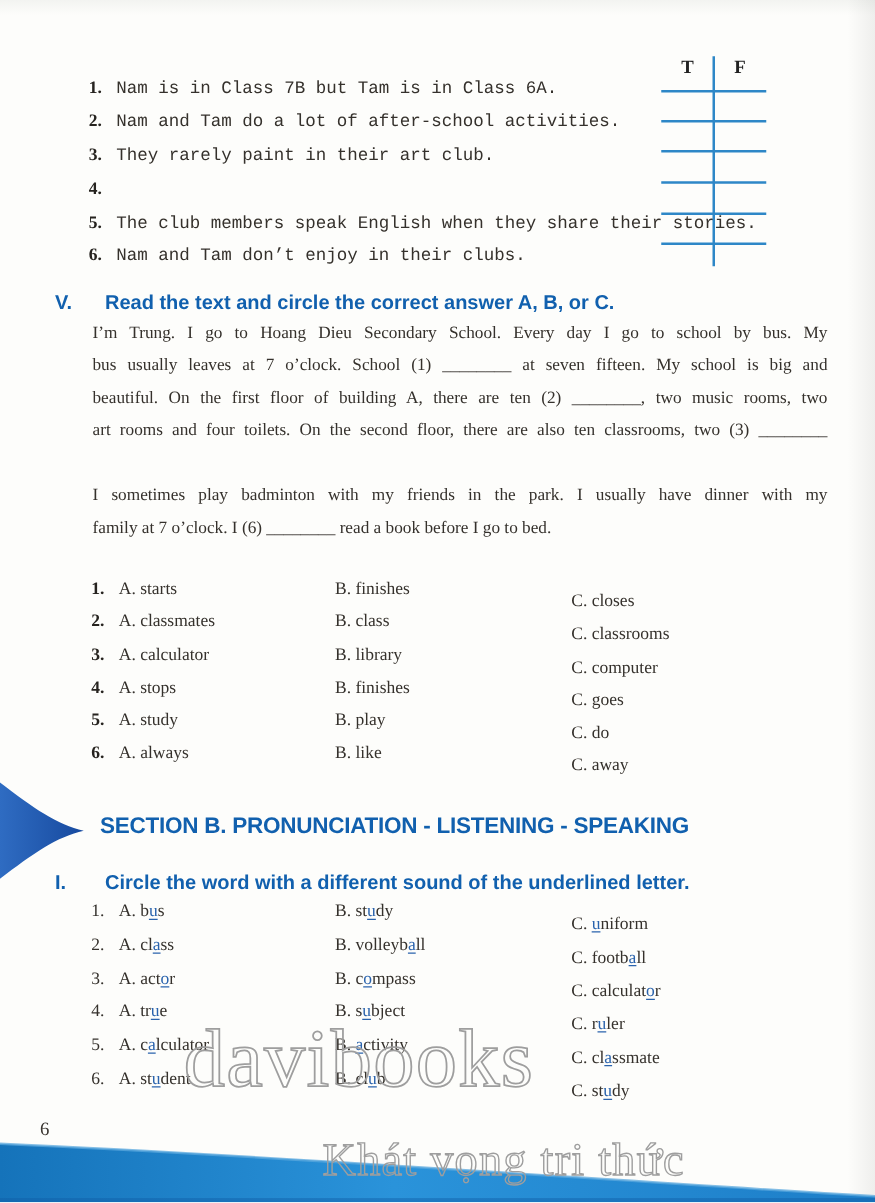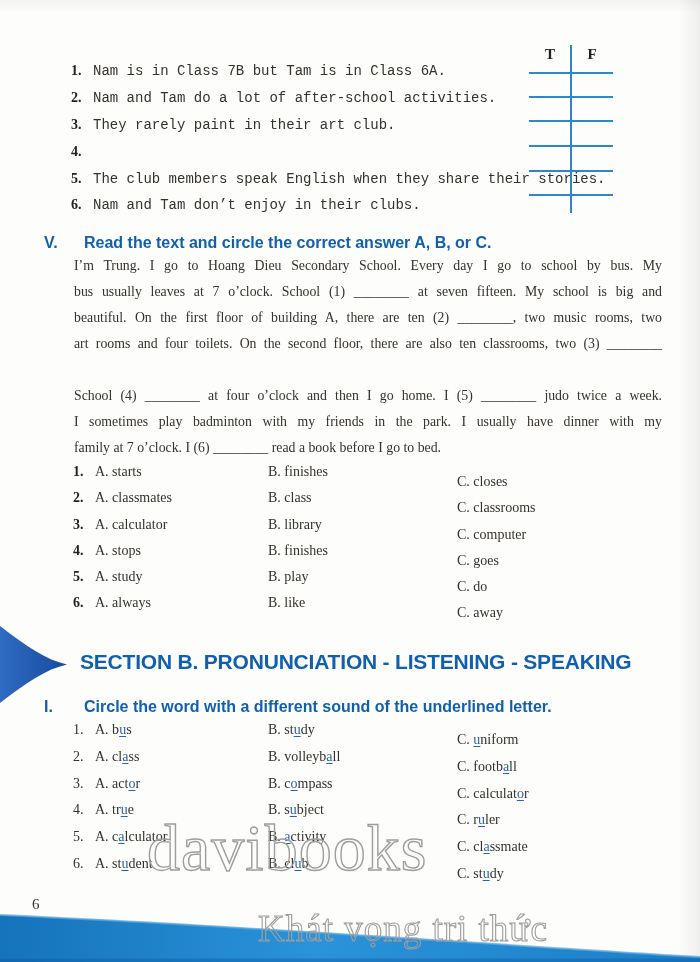--- a/index.html
+++ b/index.html
@@ -28,21 +28,21 @@
   .vline{position:absolute;left:41px;top:1px;width:1.6px;height:168px;background:#2e87c7;}
   .hline{position:absolute;left:0;width:84px;height:1.6px;background:#2e87c7;}
 
   
   .ex-heading{position:absolute;display:flex;font-family:"Liberation Sans", sans-serif;
     font-weight:bold;color:#1160ae;}
   .ex-heading .ex-label{width:40px;flex:0 0 40px;}
   .heading-v{left:44px;top:234px;font-size:16px;}
   .heading-i{left:44px;top:698px;font-size:16px;}
   .heading-section-b{position:absolute;left:80px;top:650px;font-family:"Liberation Sans", sans-serif;
-    font-weight:bold;font-size:21px;letter-spacing:-0.2px;color:#1160ae;white-space:nowrap;}
+    font-weight:bold;font-size:18px;letter-spacing:-0.2px;color:#1160ae;white-space:nowrap;}
 
   
   .para{position:absolute;left:74px;width:588px;}
   .para1{top:258px;}
   .para2{top:388px;}
   .pline{height:25.9px;font-size:13.8px;text-align:justify;text-align-last:justify;
     white-space:nowrap;overflow:visible;}
   .pline.last{text-align-last:left;}
 
   
@@ -125,21 +125,20 @@
   </div>
 
   <div class="para para1">
     <div class="pline">I’m Trung. I go to Hoang Dieu Secondary School. Every day I go to school by bus. My</div>
     <div class="pline">bus usually leaves at 7 o’clock. School (1) ________ at seven fifteen. My school is big and</div>
     <div class="pline">beautiful. On the first floor of building A, there are ten (2) ________, two music rooms, two</div>
     <div class="pline">art rooms and four toilets. On the second floor, there are also ten classrooms, two (3) ________</div>
   </div>
 
   <div class="para para2">
-    <div class="pline">School (4) ________ at four o’clock and then I go home. I (5) ________ judo twice a week.</div>
     <div class="pline">I sometimes play badminton with my friends in the park. I usually have dinner with my</div>
     <div class="pline last">family at 7 o’clock. I (6) ________ read a book before I go to bed.</div>
   </div>
 
   <div class="mc mc-v">
     <div class="mc-row">
       <span class="num">1.</span>
       <span class="opt-a">A. starts</span>
       <span class="opt-b">B. finishes</span>
       <span class="opt-c">C. closes</span>

